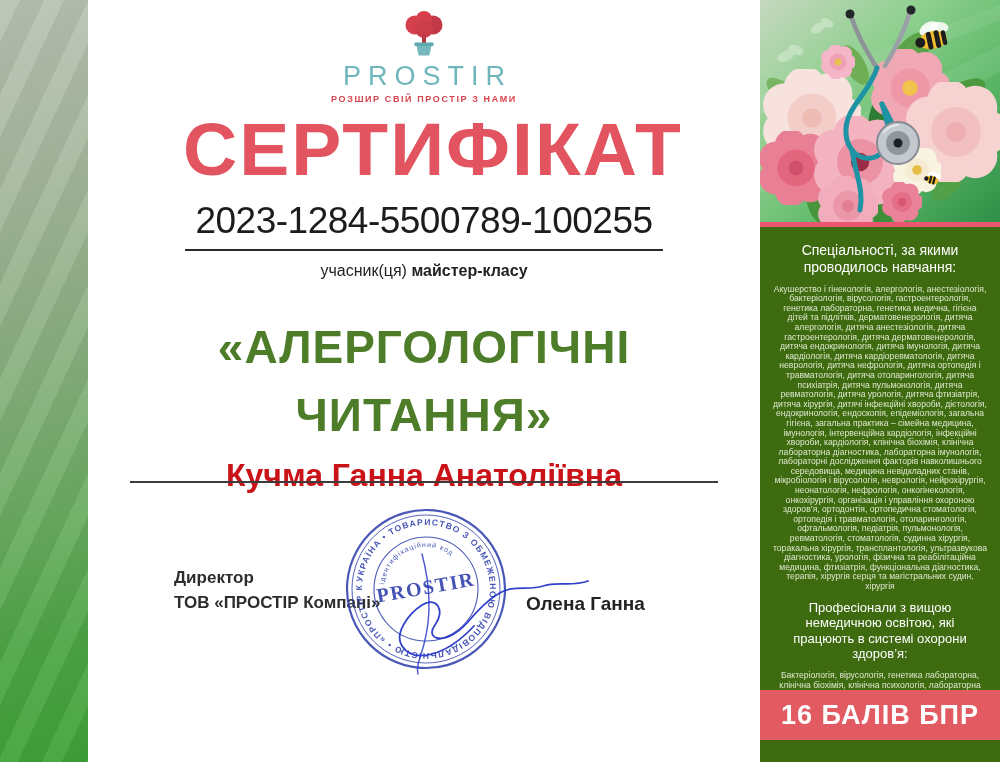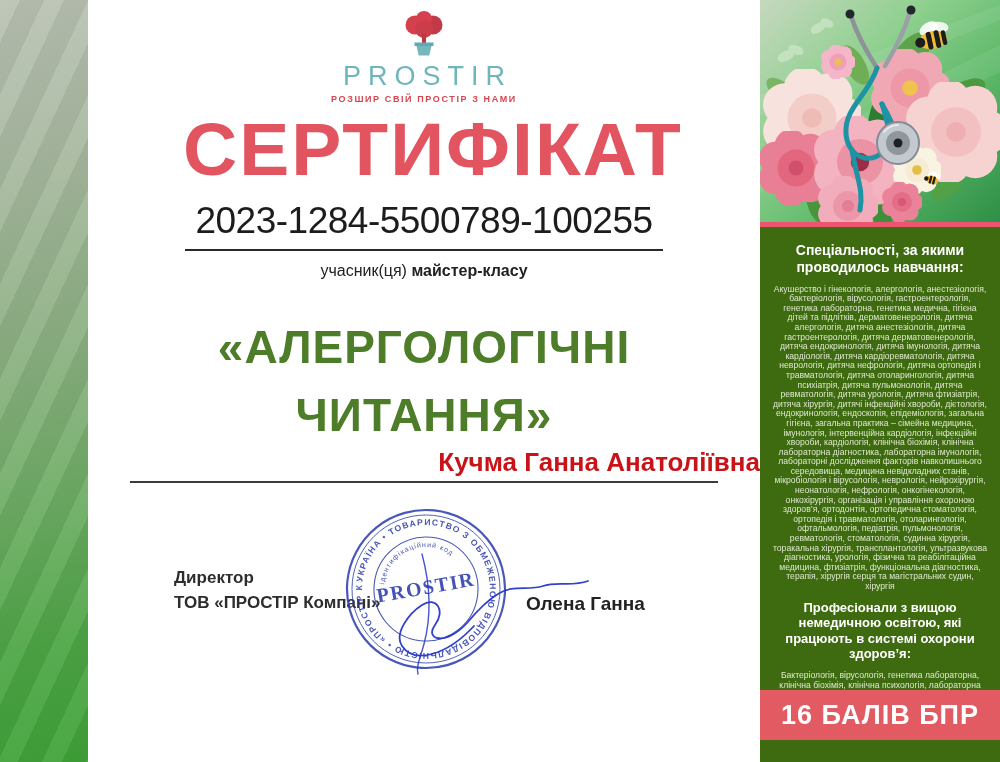--- a/index.html
+++ b/index.html
@@ -30,37 +30,37 @@
   .cert-number {
     display:inline-block; font-size:37px; color:#1c1c1c; letter-spacing:-0.5px;
     padding:0 10px 7px; border-bottom:2.5px solid #2a2a2a;
   }
 
   .participant { top:262px; font-size:16px; color:#222; }
   .participant b { font-weight:700; }
 
   .course { top:313px; font-size:46px; font-weight:800; color:#4e7d2a; line-height:1.48; letter-spacing:1px; }
 
-  .recipient { top:447px; font-size:26px; font-weight:700; color:#c91318;text-align:right; }
+  .recipient { top:457px; font-size:32px; font-weight:700; color:#c91318; }
   .recipient-rule { position:absolute; top:481px; left:42px; width:588px; border-top:2px solid #3c3c3c; }
 
   .director { position:absolute; left:86px; top:566px; font-size:17px; font-weight:700; color:#2d2d2d; line-height:1.45; }
   .signer   { position:absolute; left:438px; top:593px; font-size:19px; font-weight:700; color:#222; }
 
   .stamp-wrap { position:absolute; left:238px; top:494px; width:280px; height:192px; }
 
   .issue-date { top:698px; font-size:32px; font-weight:800; color:#e0525e; letter-spacing:1px; }
 
   
   .sidebar { position:absolute; right:0; top:0; width:240px; height:762px; background:#3e6a10; }
   .deco { position:absolute; top:0; left:0; width:240px; height:222px; }
   .deco-divider { position:absolute; top:222px; left:0; width:240px; height:5px; background:#ec5570; }
 
   .sidebar-content { position:absolute; top:227px; left:0; width:240px; bottom:0; color:#e9f1da; }
-  .sb-heading { margin:15px 14px 0; text-align:center; font-size:14px; font-weight:700; color:#ffffff; line-height:1.2; }
+  .sb-heading { margin:15px 14px 0; text-align:center; font-size:14px; font-weight:400; color:#ffffff; line-height:1.2; }
   .sb-heading2 { margin-top:8px; font-size:13px; }
   .sb-list { margin:9px 13px 0; text-align:center; font-size:8.6px; line-height:9.6px; color:#dfe9cf; }
 
   .badge { position:absolute; top:690px; left:0; width:240px; height:50px; background:#e25b63;
            color:#ffffff; font-size:27px; font-weight:800; letter-spacing:1px;
            display:flex; align-items:center; justify-content:center; }
 </style>
 </head>
 <body>
 

